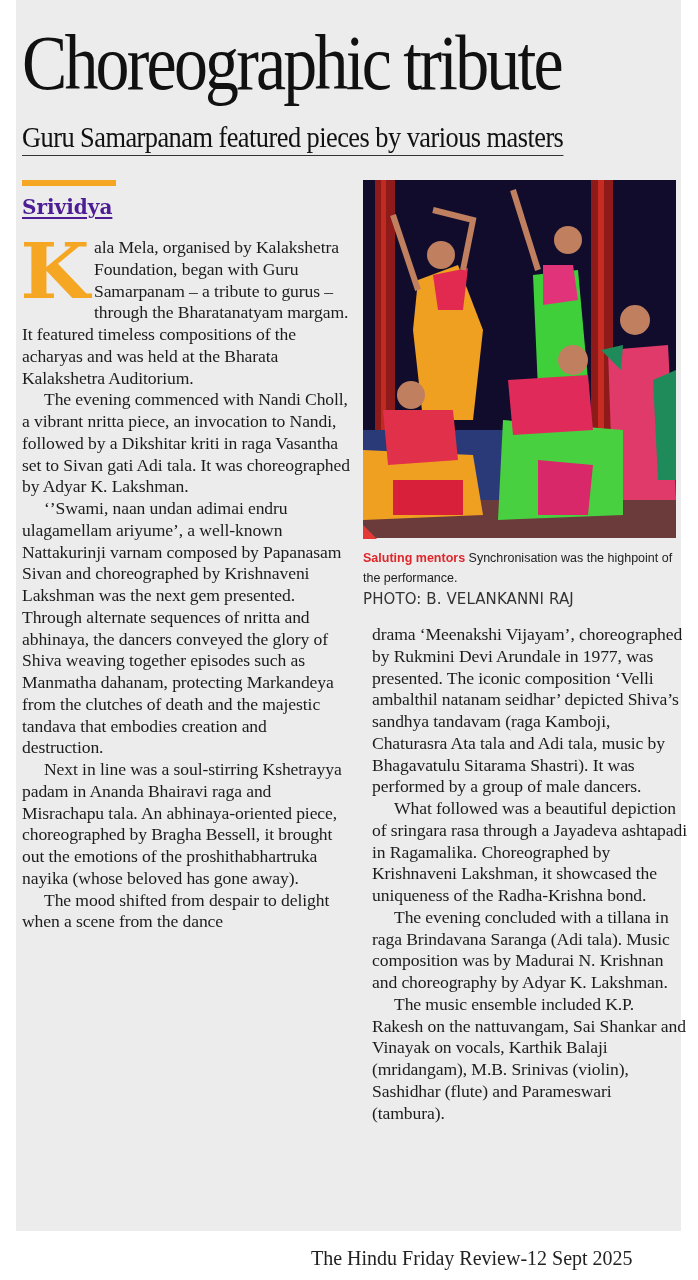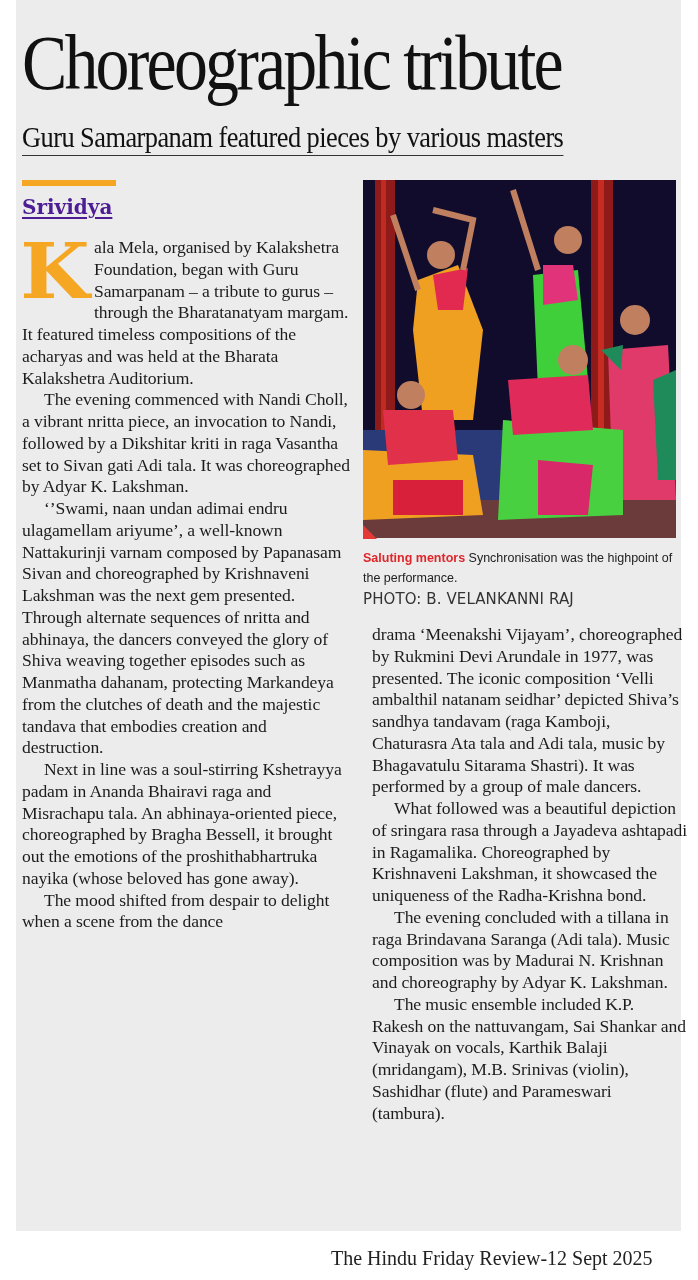--- a/index.html
+++ b/index.html
@@ -27,21 +27,21 @@
   .photo { position:absolute; left:363px; top:180px; width:313px; height:358px; overflow:hidden;
            background:#120d2e; }
   .photo svg { display:block; }
   .corner-mark { position:absolute; left:363px; top:525px; width:0; height:0;
                  border-left:14px solid #e53935; border-top:14px solid transparent; }
   .caption { position:absolute; left:363px; top:548px; width:316px; font-family:Liberation Sans, sans-serif;
              font-size:12.5px; line-height:20px; color:#222; }
   .caption .lead { color:#e0262b; font-weight:bold; }
   .credit { position:absolute; left:363px; top:590px; font-family:"DejaVu Sans", sans-serif;
             font-size:15px; color:#333; letter-spacing:0.1px; }
-  .footer { position:absolute; left:331px; top:1246px; font-family:"Liberation Serif", serif;
+  .footer { position:absolute; left:311px; top:1246px; font-family:"Liberation Serif", serif;
             font-size:20px; line-height:24px; color:#222; white-space:nowrap; }
 </style>
 </head>
 <body>
 
 <div class="panel"></div>
 
 <h1 class="headline">Choreographic tribute</h1>
 <div class="deck">Guru Samarpanam featured pieces by various masters</div>
 <div class="accent-rule"></div>

